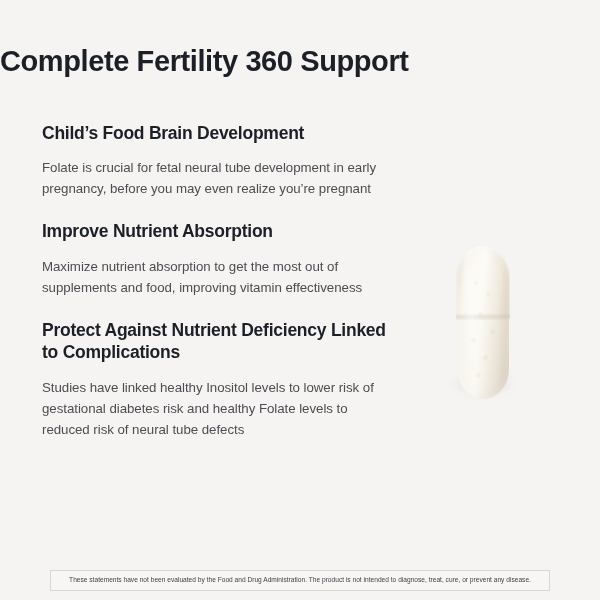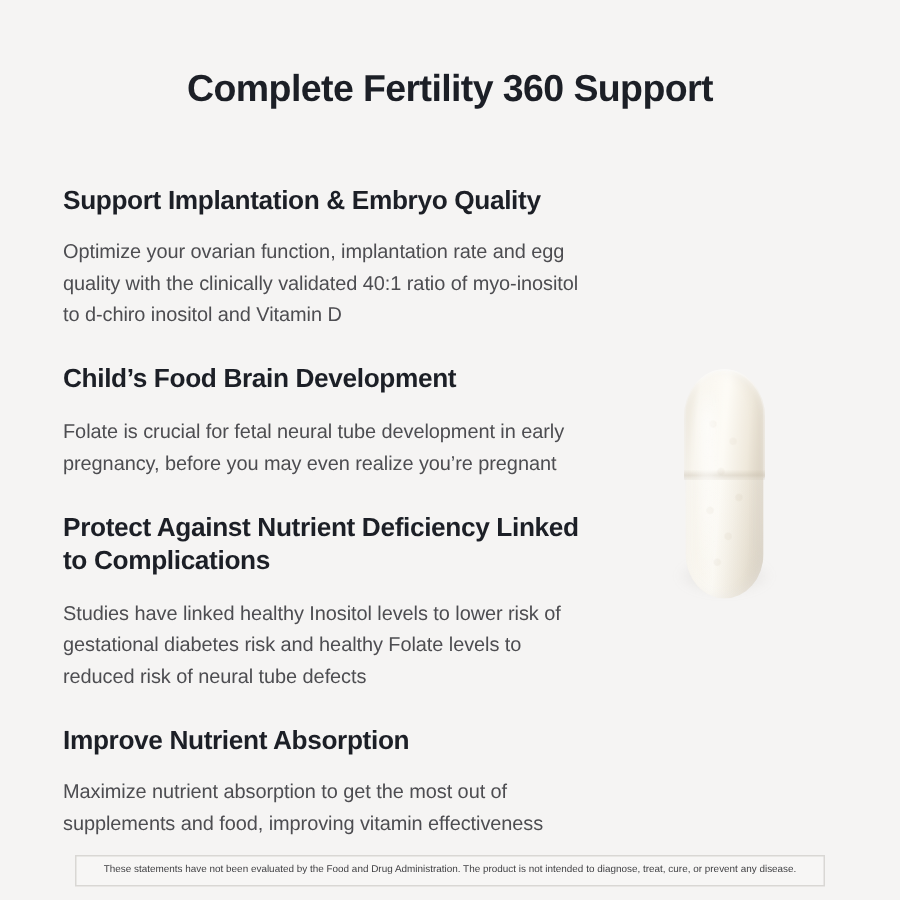--- a/index.html
+++ b/index.html
@@ -21,22 +21,21 @@
     height: 600px;
     box-sizing: border-box;
   }
 
   
   .title {
     position: absolute;
     top: 45px;
     left: 0;
     width: 600px;
-    text-align: center;
-    font-size: 25px;
+    font-size: 29px;
     font-weight: bold;
     letter-spacing: -0.4px;
     color: #1c1f26;
     line-height: 1.15;
   }
 
   
   .benefits {
     position: absolute;
     top: 122px;
@@ -203,38 +202,34 @@
 </style>
 </head>
 <body>
 
 <div class="page">
 
   <div class="title">Complete Fertility 360 Support</div>
 
   <div class="benefits">
 
-    <div class="benefit">
-      <div class="benefit-heading">Support Implantation &amp; Embryo Quality</div>
-      <div class="benefit-body">Optimize your ovarian function, implantation rate and egg quality with the clinically validated 40:1 ratio of myo-inositol to d-chiro inositol and Vitamin D</div>
-    </div>
 
     <div class="benefit">
       <div class="benefit-heading">Child’s Food Brain Development</div>
       <div class="benefit-body">Folate is crucial for fetal neural tube development in early pregnancy, before you may even realize you’re pregnant</div>
     </div>
 
     <div class="benefit">
+      <div class="benefit-heading">Improve Nutrient Absorption</div>
+      <div class="benefit-body">Maximize nutrient absorption to get the most out of supplements and food, improving vitamin effectiveness</div>
+    </div>
+
+    <div class="benefit">
       <div class="benefit-heading">Protect Against Nutrient Deficiency Linked to Complications</div>
       <div class="benefit-body">Studies have linked healthy Inositol levels to lower risk of gestational diabetes risk and healthy Folate levels to reduced risk of neural tube defects</div>
-    </div>
-
-    <div class="benefit">
-      <div class="benefit-heading">Improve Nutrient Absorption</div>
-      <div class="benefit-body">Maximize nutrient absorption to get the most out of supplements and food, improving vitamin effectiveness</div>
     </div>
 
   </div>
 
   <div class="capsule-wrap">
     <div class="capsule-shadow"></div>
     <div class="capsule">
       <div class="capsule-grain"></div>
       <div class="capsule-cap"></div>
       <div class="capsule-seam"></div>

